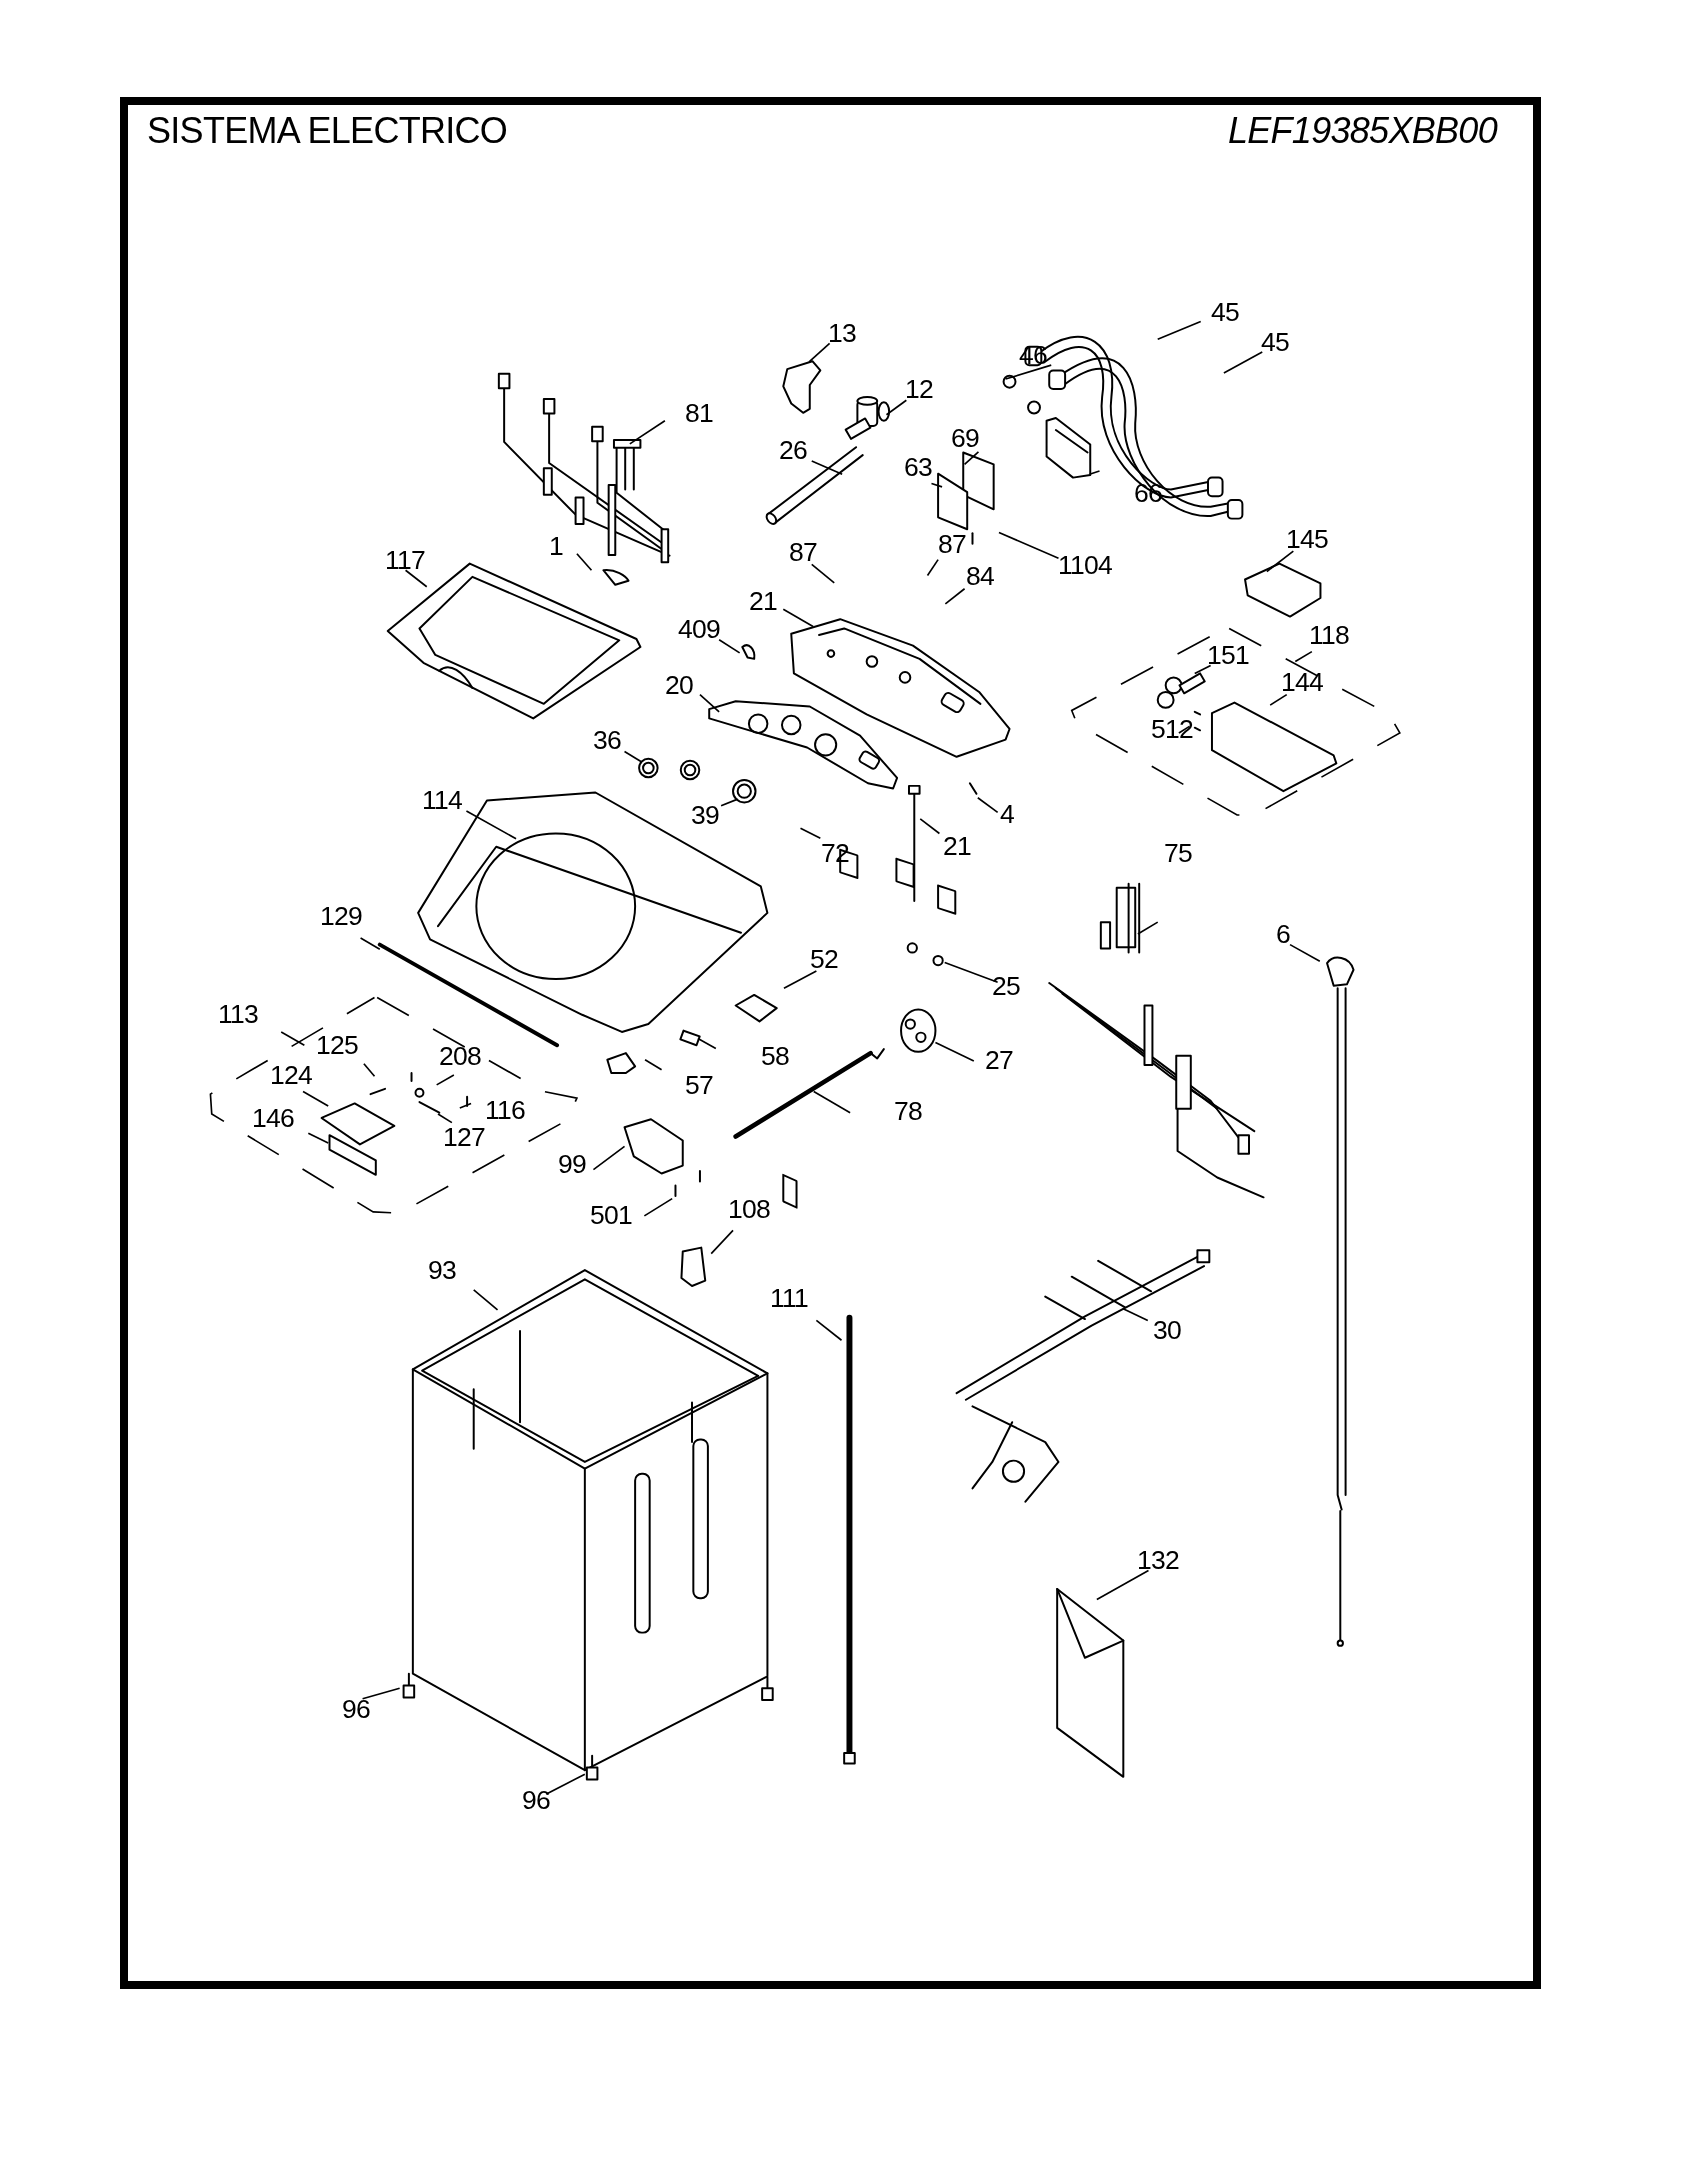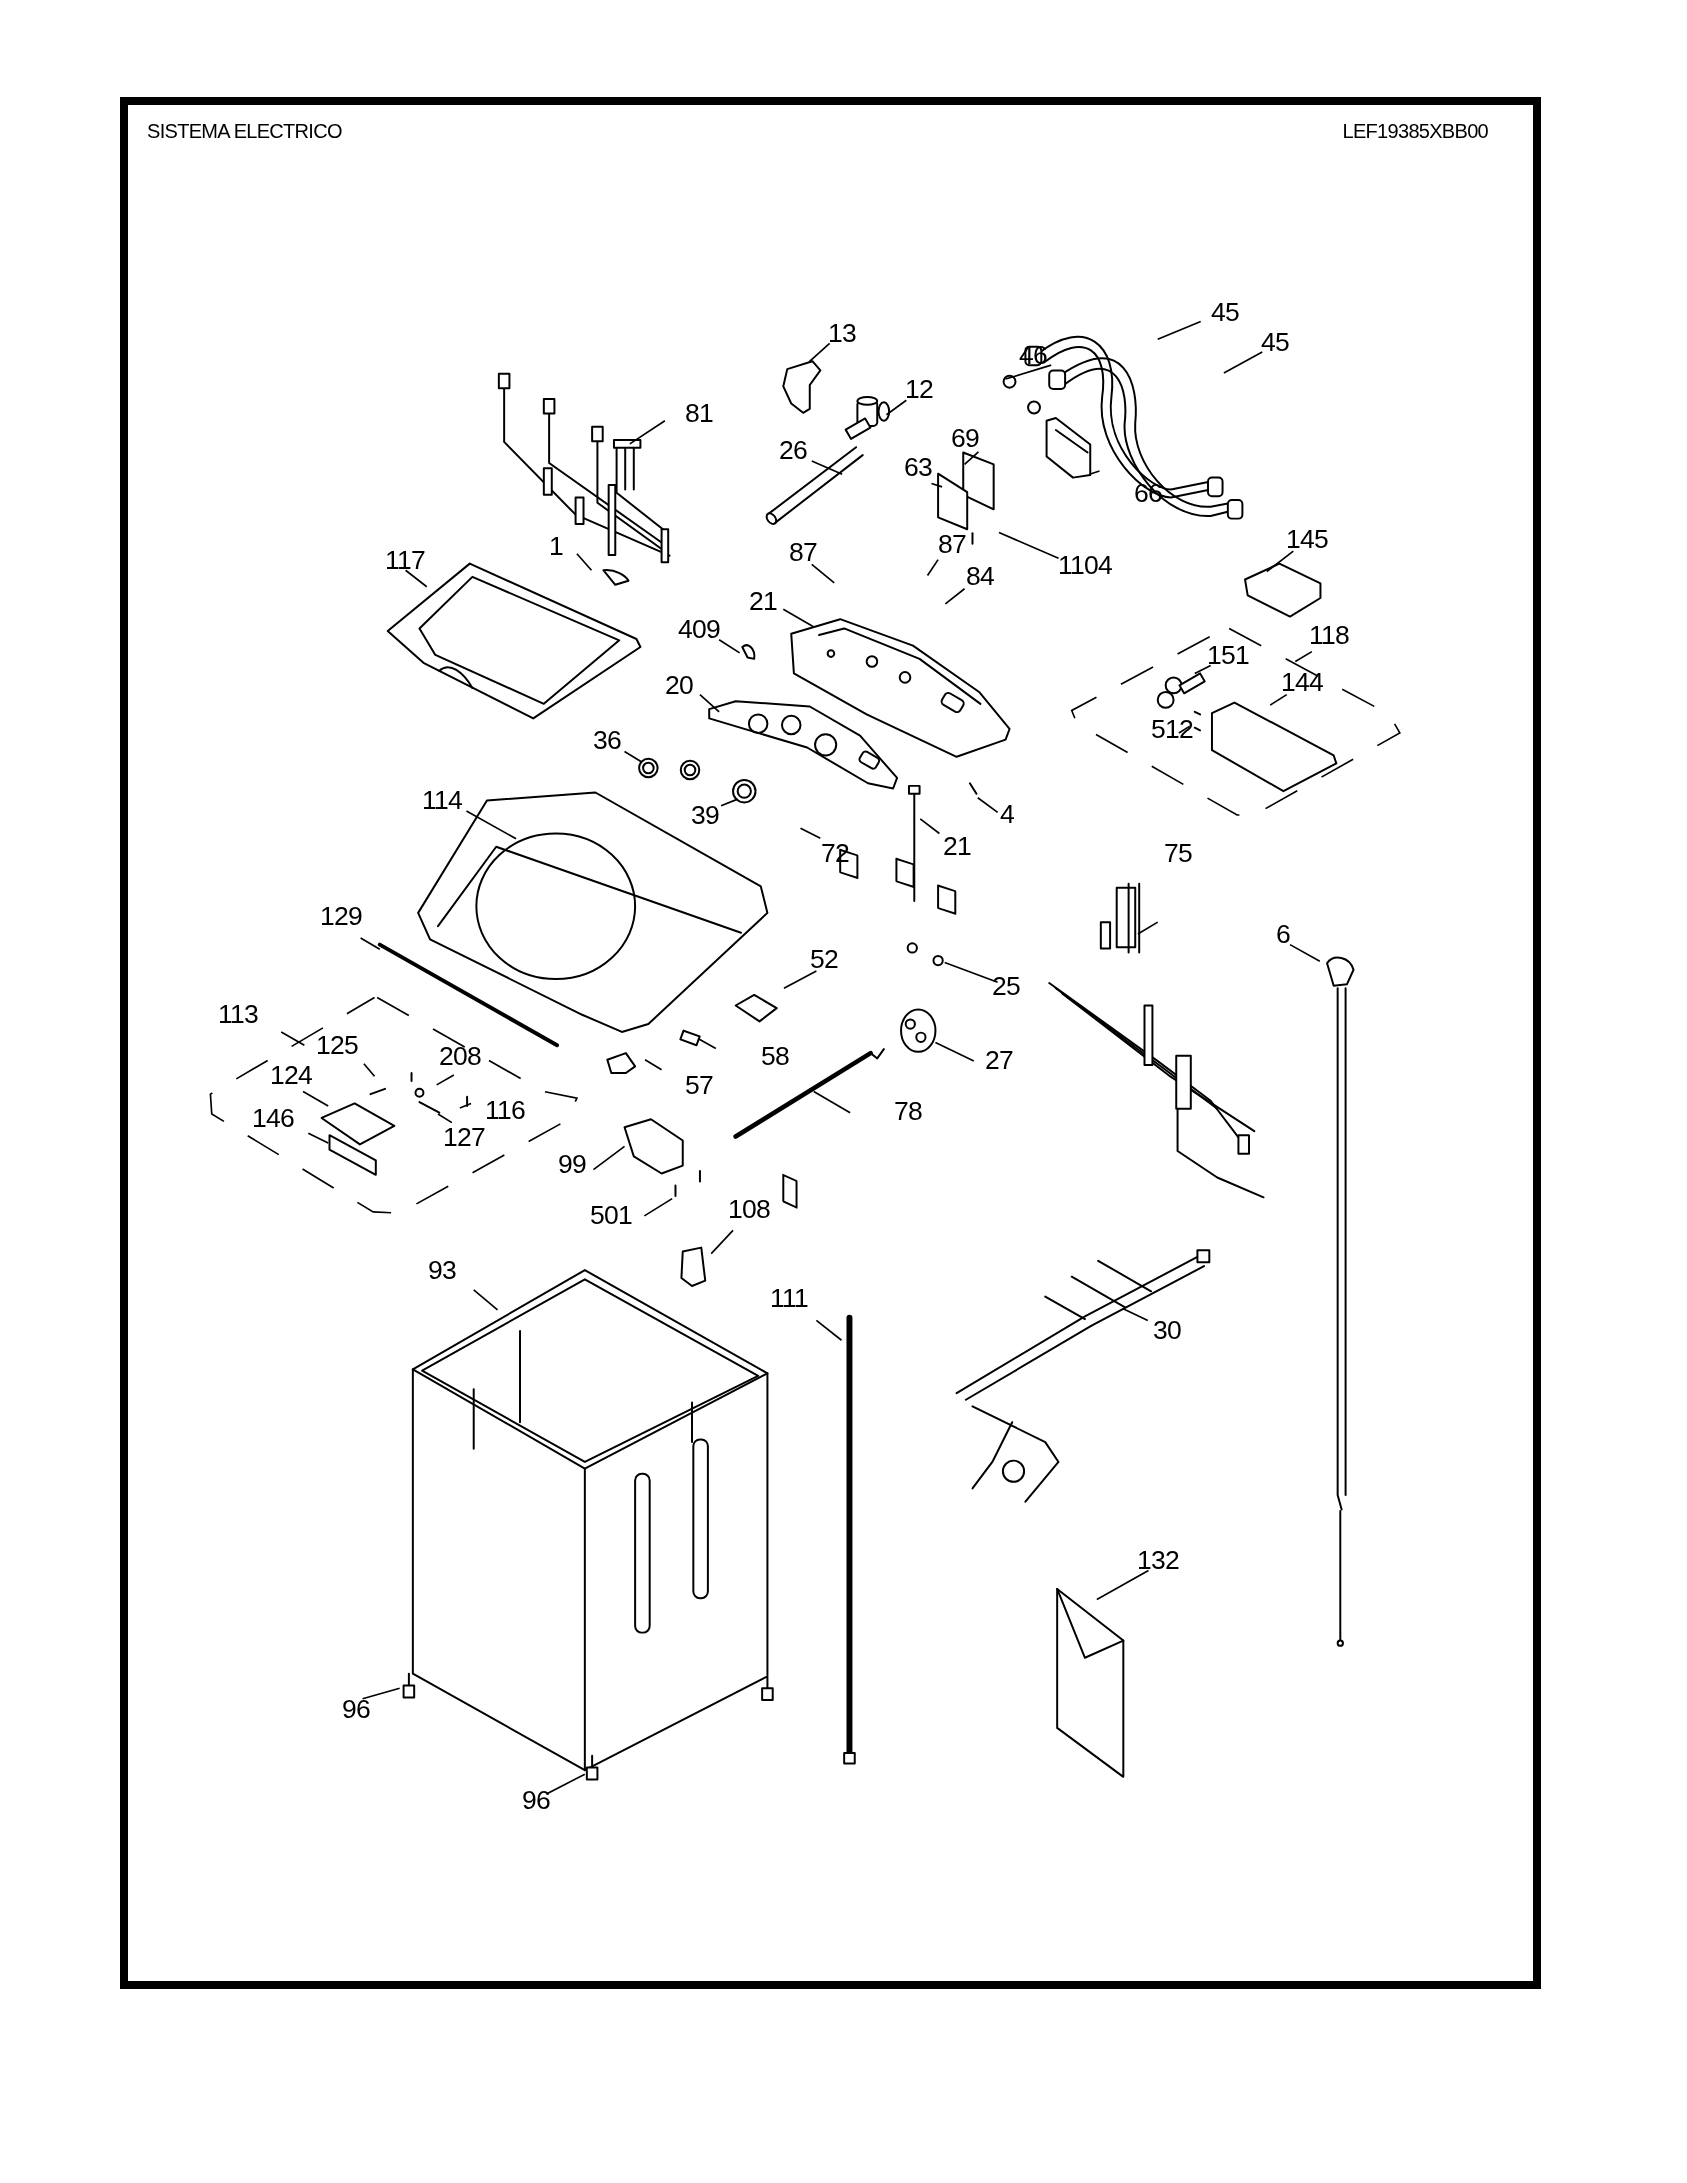--- a/index.html
+++ b/index.html
@@ -1,23 +1,23 @@
 <!DOCTYPE html>
 <html style="font-size:10.6px"><head>
 <meta charset="utf-8">
 <style>
   html, body { margin: 0; padding: 0; background: #ffffff; }
   body { width: 1687px; height: 2183px; position: relative; overflow: hidden;
          font-family: "Liberation Sans", "DejaVu Sans", sans-serif; color: #000; }
   #frame { position: absolute; left: 120px; top: 97px; width: 1421px; height: 1892px;
            box-sizing: border-box; border: 8px solid #000; }
-  .title { position: absolute; top: 115px; font-size: 20px; line-height: 32px;
+  .title { position: absolute; top: 115px; font-size: 36px; line-height: 32px;
            letter-spacing: -0.7px; white-space: nowrap; }
   #title-left { left: 147px; }
-  #title-right { right: 199px; }
+  #title-right { right: 190px; font-style: italic; }
   #art { position: absolute; left: 0; top: 0; width: 1687px; height: 2183px; }
   #art .p { fill: none; stroke: #000; stroke-width: 3; stroke-linejoin: round; stroke-linecap: round; }
   #art .pf { fill: #fff; stroke: #000; stroke-width: 3; stroke-linejoin: round; }
   #art .thick { fill: none; stroke: #000; stroke-width: 9; stroke-linecap: round; }
   #art .dash { fill: none; stroke: #000; stroke-width: 2.5; stroke-dasharray: 55 42; }
   #art .leader { stroke: #000; stroke-width: 2.5; }
   .lbl { position: absolute; font-size: 26.5px; line-height: 26.5px; transform: translate(-50%, -50%);
          white-space: nowrap; letter-spacing: -0.7px; }
 </style>
 </head>

